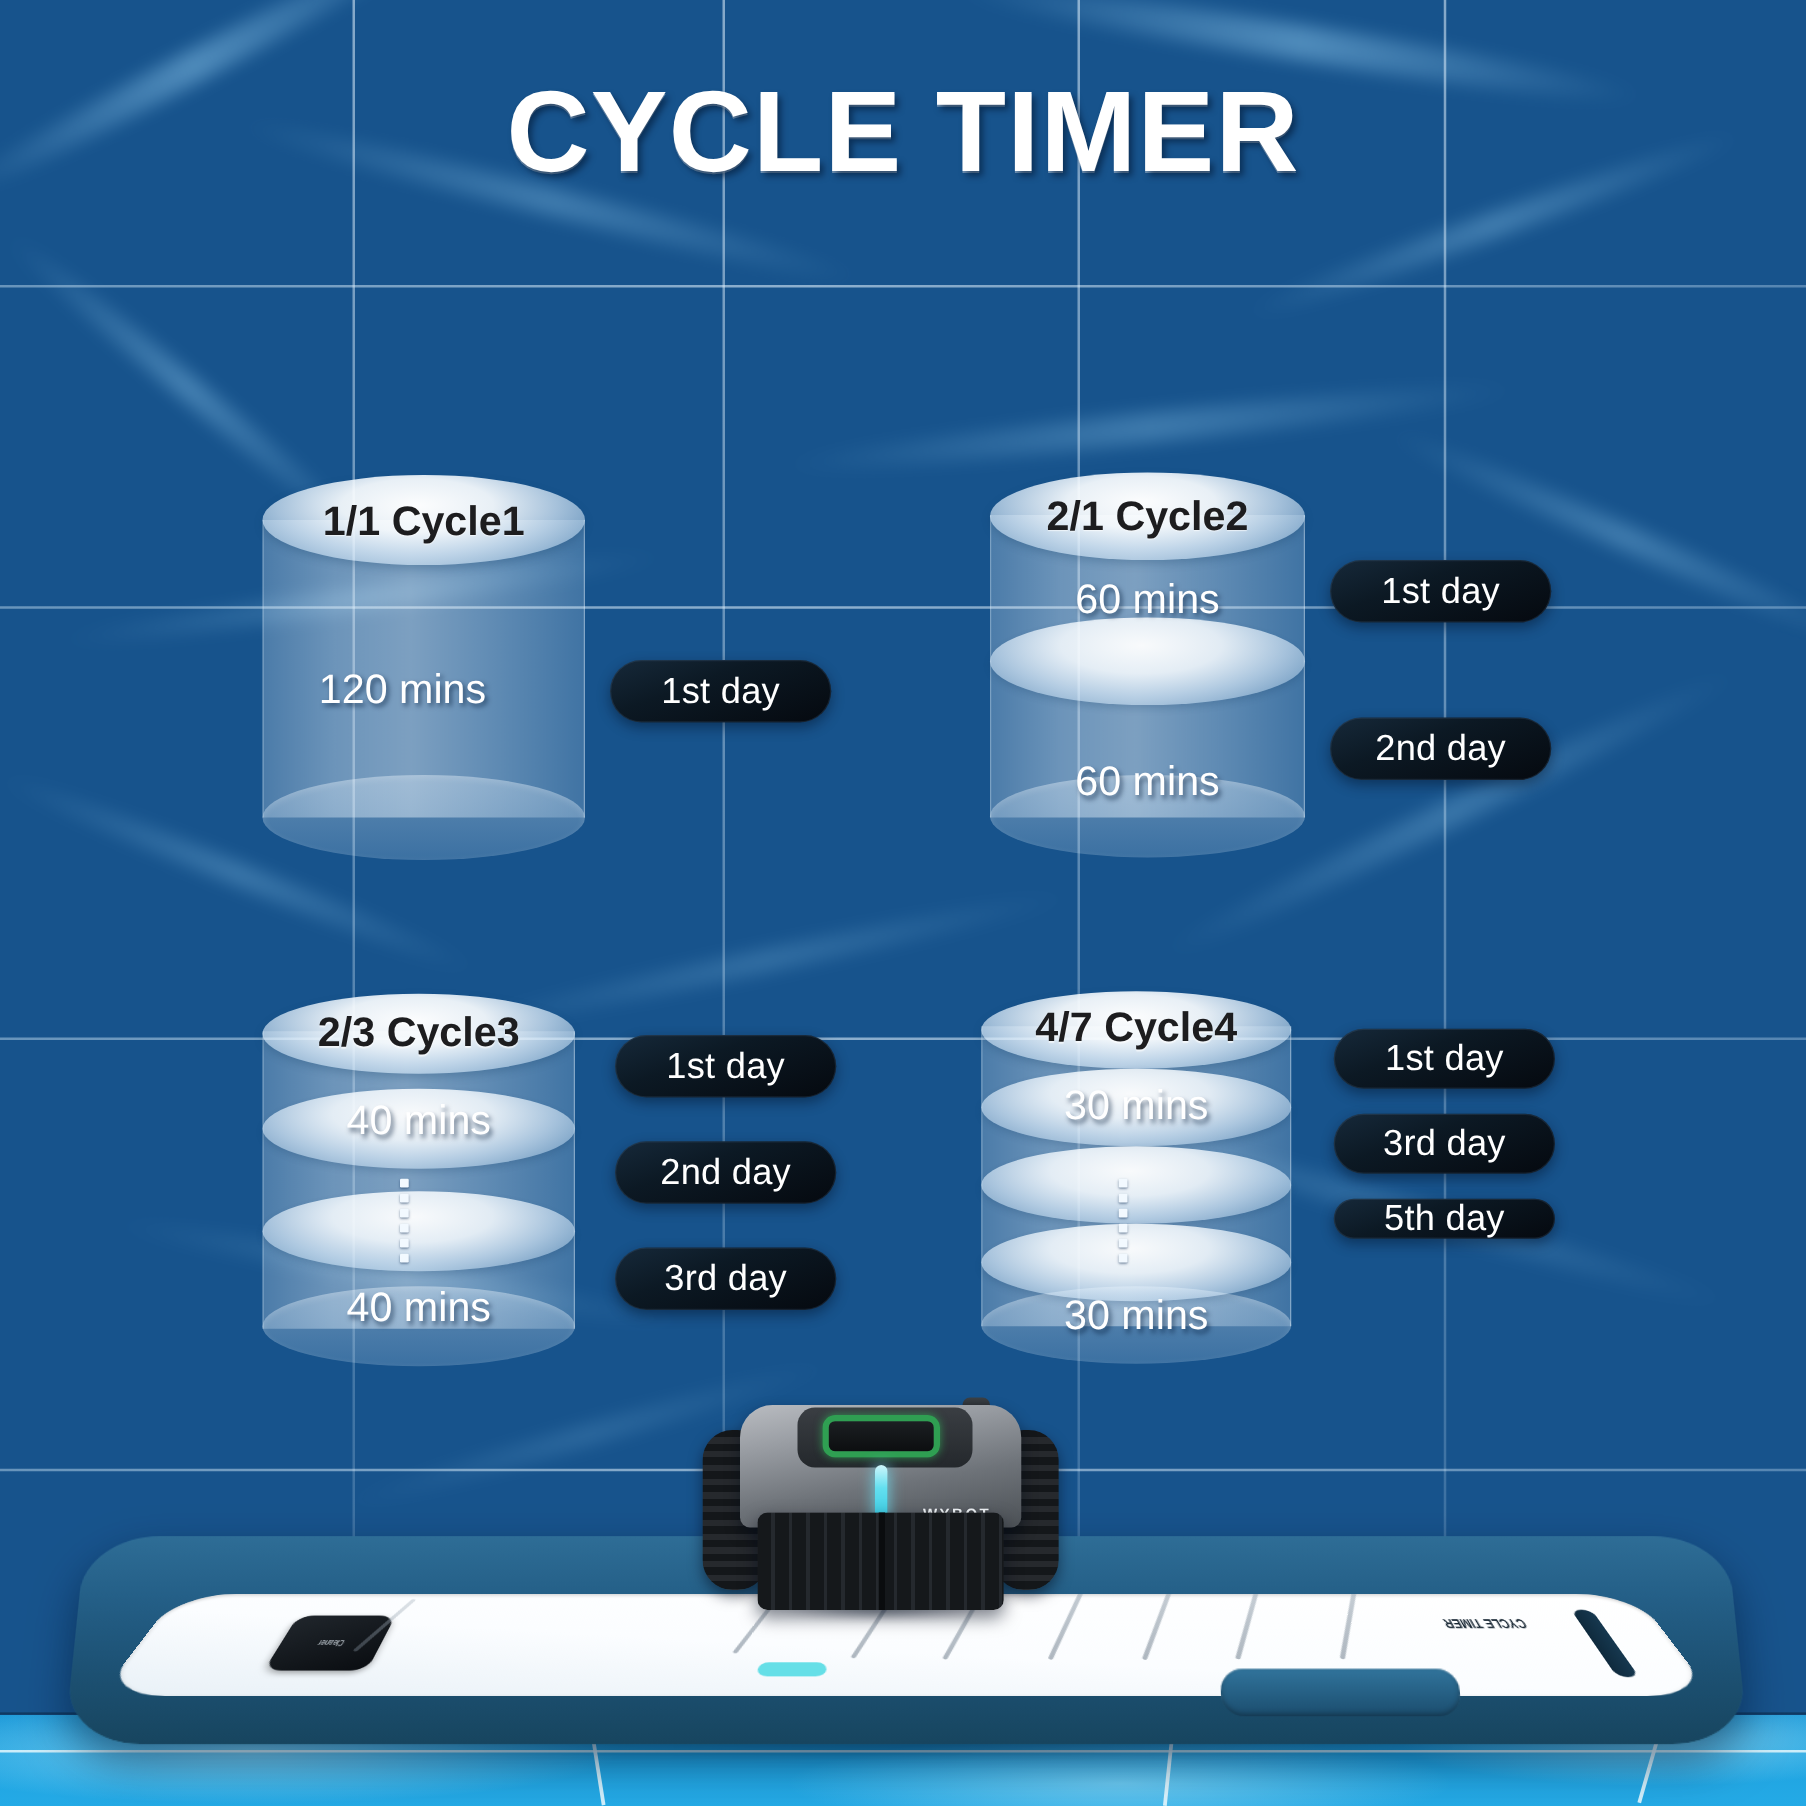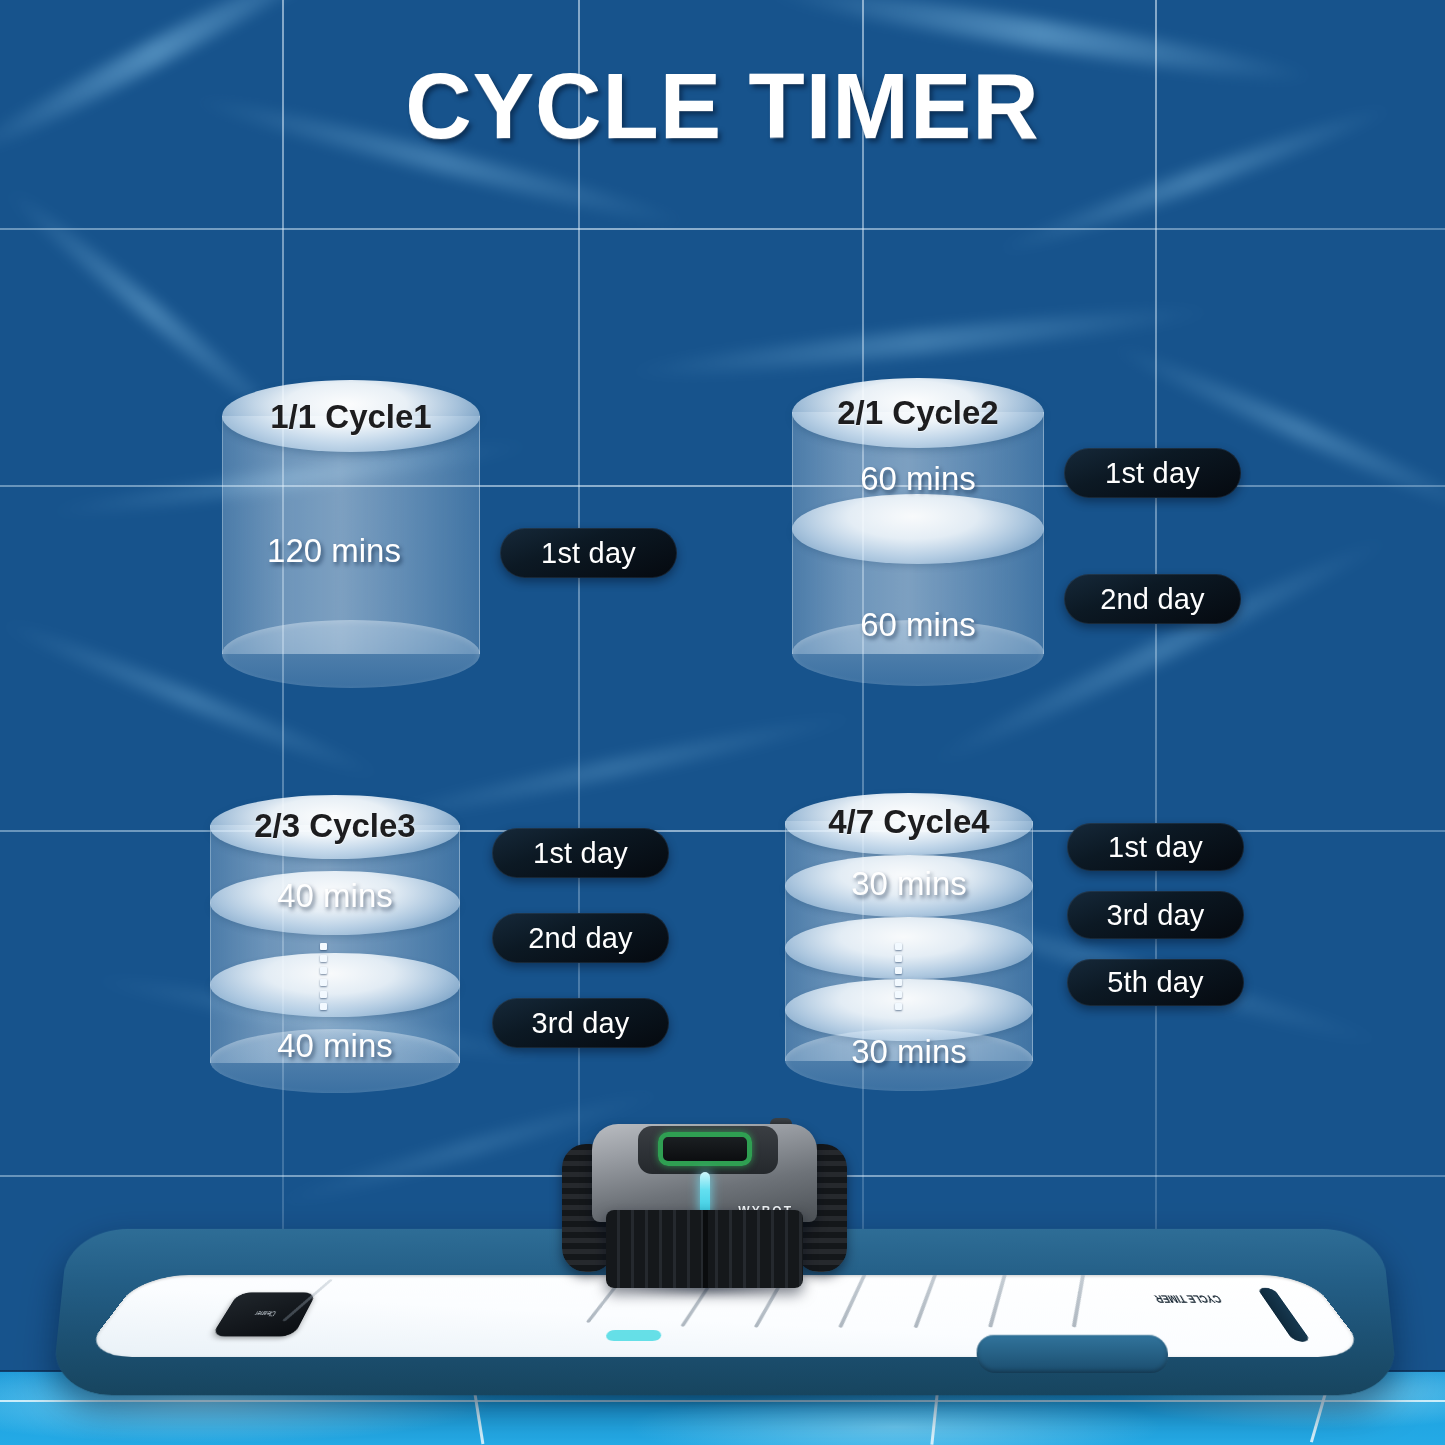--- a/index.html
+++ b/index.html
@@ -294,21 +294,21 @@
     <div class="floor-line-h" style="top:28px;"></div>
     <div class="floor-line-v" style="left:470px; top:0; height:73px; transform:rotate(-9deg);"></div>
     <div class="floor-line-v" style="left:938px; top:0; height:73px; transform:rotate(6deg);"></div>
     <div class="floor-line-v" style="left:1330px; top:0; height:73px; transform:rotate(16deg);"></div>
   </div>
 
   <div class="heading-block">
     <div class="title">CYCLE TIMER</div>
   </div>
 
-  <div class="cycle-group" style="left:222px; top:380px; width:520px; height:300px;padding-left:45px;">
+  <div class="cycle-group" style="left:210px; top:380px; width:520px; height:300px;padding-left:45px;">
     <div class="cyl" style="width:258px;">
       <div class="cyl-body" style="top:36px;  width:258px; height:238px;"></div>
       <div class="cyl-bottom" style="top:240px; width:258px; height:68px;"></div>
       <div class="disc" style="top:0px;   width:258px; height:72px;"></div>
       <div class="cyl-cap-label" style="top:18px; width:258px;">1/1 Cycle1</div>
       <div class="mins-label" style="top:152px; width:224px;">120 mins</div>
     </div>
     <div class="pill" style="left:278px; top:148px; width:177px; height:50px;">
       <span>1st day</span>
     </div>
@@ -381,21 +381,21 @@
           <i></i>
       </div>
       <div class="mins-label" style="top:240px; width:248px;">30 mins</div>
     </div>
     <div class="pill" style="left:282px; top:30px;  width:177px; height:48px;">
       <span>1st day</span>
     </div>
     <div class="pill" style="left:282px; top:98px;  width:177px; height:48px;">
       <span>3rd day</span>
     </div>
-    <div class="pill" style="left:282px; top:166px; width:177px; height:47px;">
+    <div class="pill" style="left:282px; top:166px; width:177px; height:32px;">
       <span>5th day</span>
     </div>
   </div>
 
   <div class="phone-wrap">
     <div class="phone-shadow"></div>
     <div class="phone-body">
       <div class="phone-screen">
         <div class="screen-notch"></div>
         <div class="app-icon">

